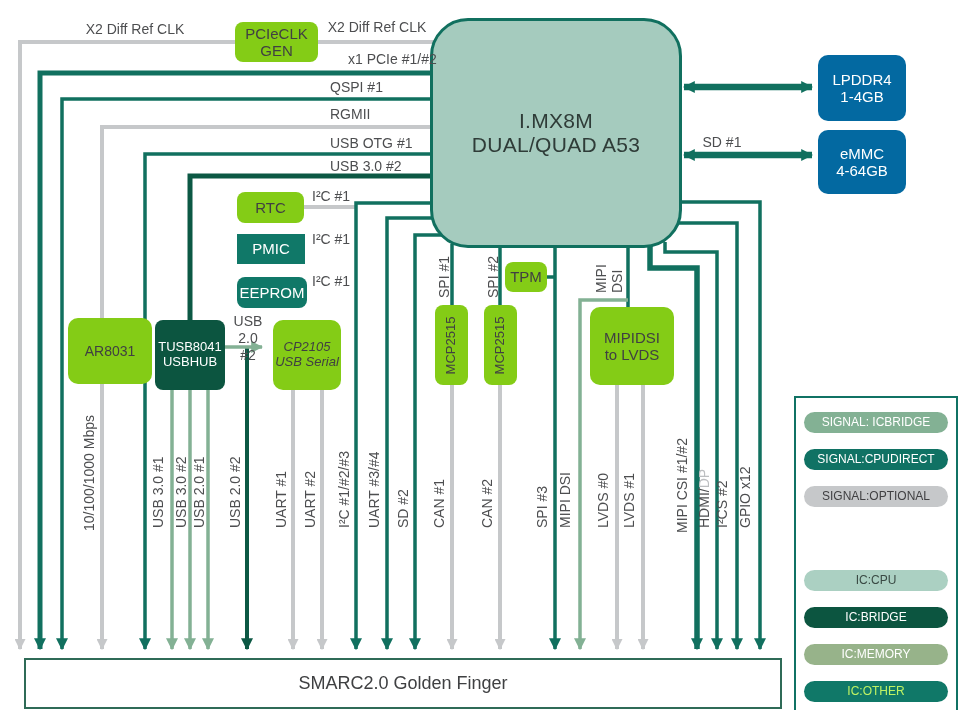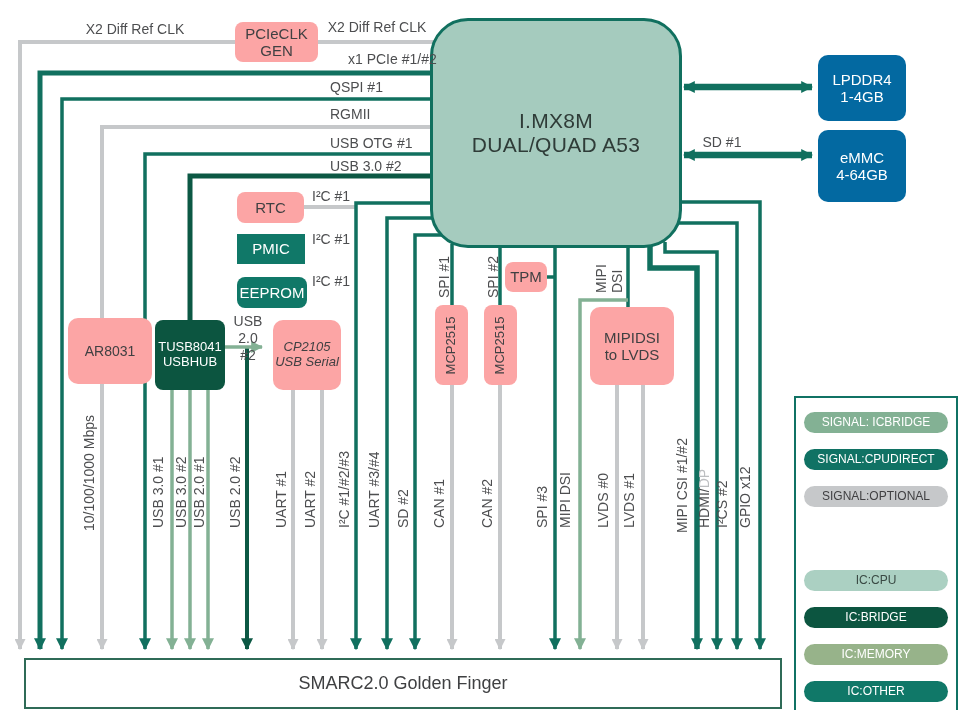--- a/index.html
+++ b/index.html
@@ -1,21 +1,21 @@
 <!DOCTYPE html>
 <html><head>
 <meta charset="utf-8">
 <style>
   html,body{margin:0;padding:0;background:#ffffff;}
   #stage{position:relative;width:963px;height:710px;background:#ffffff;overflow:hidden;
          font-family:"Liberation Sans","DejaVu Sans",sans-serif;color:#4d4e50;}
   svg.wires{position:absolute;left:0;top:0;z-index:1;}
   .box{position:absolute;z-index:2;display:flex;align-items:center;justify-content:center;
        text-align:center;white-space:pre-line;line-height:1.15;}
-  .gray-box{background:#fca5a5;color:#404042;}
+  .gray-box{background:#84cc16;color:#404042;}
   .teal-box{background:#107868;color:#ffffff;}
   .dark-box{background:#0c5540;color:#ffffff;}
   .mem-box{background:#0369a1;color:#ffffff;}
   .cpu-box{background:#a5cbbe;border:3px solid #11705f;color:#2f3c38;
            font-size:21px;font-weight:500;letter-spacing:.3px;}
   .hlabel{position:absolute;z-index:3;font-size:14px;white-space:nowrap;}
   .vlabel{position:absolute;z-index:3;font-size:14px;white-space:nowrap;
           transform:rotate(-90deg);transform-origin:0 0;}
   .vtext{transform:rotate(-90deg);white-space:nowrap;}
   .finger{position:absolute;z-index:2;background:#ffffff;border:2px solid #2f6b57;
@@ -98,21 +98,21 @@
   </svg>
 
   <div class="box cpu-box" style="left:430px;top:18px;width:246px;height:224px;border-radius:38px;">I.MX8M
 DUAL/QUAD A53</div>
 
   <div class="box gray-box" style="left:235px;top:22px;width:83px;height:40px;border-radius:8px;font-size:15px;">PCIeCLK
 GEN</div>
 
   <div class="box mem-box" style="left:818px;top:55px;width:88px;height:66px;border-radius:10px;font-size:15px;">LPDDR4
 1-4GB</div>
-  <div class="box mem-box" style="left:818px;top:130px;width:88px;height:72px;border-radius:10px;font-size:15px;">eMMC
+  <div class="box mem-box" style="left:818px;top:130px;width:88px;height:64px;border-radius:10px;font-size:15px;">eMMC
 4-64GB</div>
 
   <div class="box gray-box" style="left:237px;top:192px;width:67px;height:31px;border-radius:8px;font-size:15px;">RTC</div>
   <div class="box teal-box" style="left:237px;top:234px;width:68px;height:30px;border-radius:0;font-size:15px;">PMIC</div>
   <div class="box teal-box" style="left:237px;top:277px;width:70px;height:31px;border-radius:8px;font-size:15px;">EEPROM</div>
 
   <div class="box gray-box" style="left:68px;top:318px;width:84px;height:66px;border-radius:10px;font-size:14px;">AR8031</div>
 
   <div class="box dark-box" style="left:155px;top:320px;width:70px;height:70px;border-radius:8px;font-size:13px;">TUSB8041
 USBHUB</div>
@@ -135,21 +135,21 @@
     <span>SMARC2.0 Golden Finger</span>
   </div>
 
   <div class="legend" style="left:794px;top:396px;width:160px;height:306px;">
     <div class="legend-pill" style="background: rgb(131, 177, 148); color: rgb(255, 255, 255);">SIGNAL: ICBRIDGE</div>
     <div class="legend-pill" style="background: rgb(16, 114, 100); color: rgb(255, 255, 255);">SIGNAL:CPUDIRECT</div>
     <div class="legend-pill" style="background: rgb(198, 200, 202); color: rgb(64, 64, 66);">SIGNAL:OPTIONAL</div>
     <div class="legend-pill" style="background: rgb(171, 208, 194); color: rgb(58, 74, 68); margin-top: 47px;">IC:CPU</div>
     <div class="legend-pill" style="background: rgb(12, 85, 64); color: rgb(255, 255, 255);">IC:BRIDGE</div>
     <div class="legend-pill" style="background: rgb(151, 179, 138); color: rgb(255, 255, 255);">IC:MEMORY</div>
-    <div class="legend-pill" style="background: rgb(16, 120, 104); color: #ffffff;">IC:OTHER</div>
+    <div class="legend-pill" style="background: rgb(16, 120, 104); color: #bef264;">IC:OTHER</div>
   </div>
 
   <div class="hlabel" style="left:60px;top:21px;width:150px;text-align:center;">X2 Diff Ref CLK</div>
   <div class="hlabel" style="left:325px;top:19px;width:104px;text-align:center;">X2 Diff Ref CLK</div>
   <div class="hlabel" style="left:348px;top:51px;">x1 PCIe #1/#2</div>
   <div class="hlabel" style="left:330px;top:79px;">QSPI #1</div>
   <div class="hlabel" style="left:330px;top:106px;">RGMII</div>
   <div class="hlabel" style="left:330px;top:135px;">USB OTG #1</div>
   <div class="hlabel" style="left:330px;top:158px;">USB 3.0 #2</div>
 

